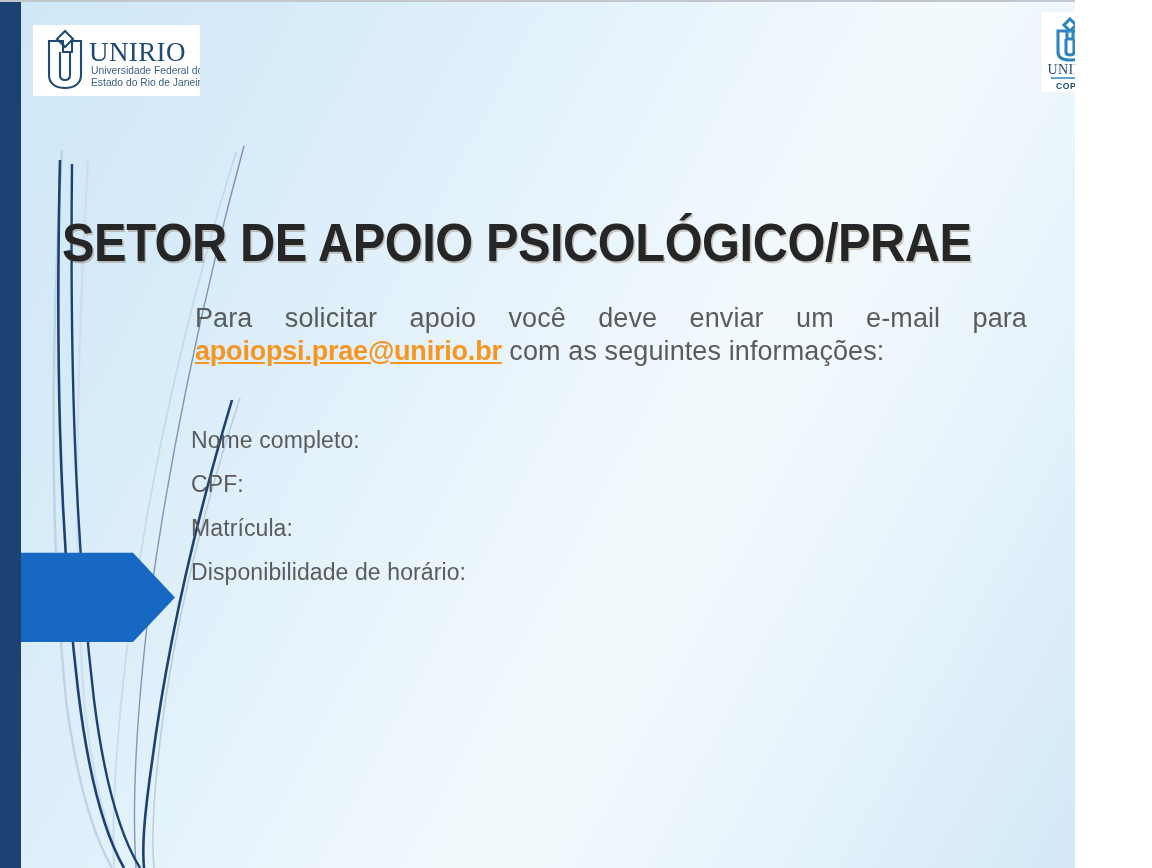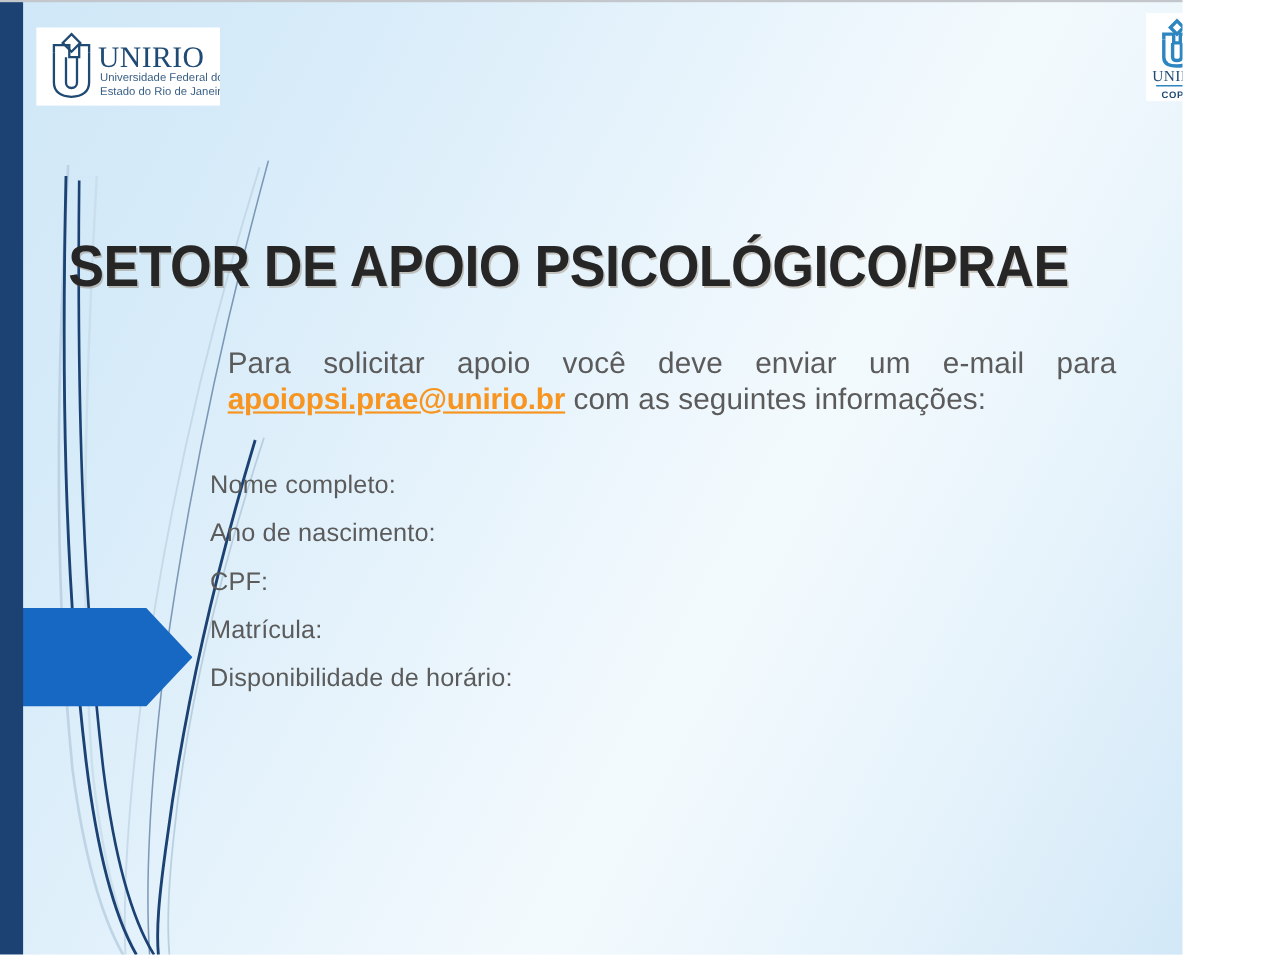--- a/index.html
+++ b/index.html
@@ -105,21 +105,21 @@
     z-index: 5;
     color: #5b5b5b;
     font-family: "Liberation Sans", sans-serif;
     font-weight: 300;
     font-size: 27px;
   }
 
   .intro {
     text-align: justify;
     line-height: 33px;
-    margin: 16px;
+    margin: 4px;
     letter-spacing: 0.1px;
   }
 
   .email-link {
     color: #f79520;
     font-weight: bold;
     text-decoration: underline;
     text-underline-offset: 2px;
     letter-spacing: -0.2px;
   }
@@ -206,20 +206,19 @@
   <h1 class="slide-title">SETOR DE APOIO PSICOLÓGICO/PRAE</h1>
 
   <div class="blue-arrow"></div>
 
   <div class="body-block">
 
     <p class="intro"><span>Para solicitar apoio você deve enviar um e-mail para </span><a class="email-link" href="#">apoiopsi.prae@unirio.br</a><span> com as seguintes informações:</span></p>
 
     <ul class="field-list">
       <li>Nome completo:</li>
-      <li>Ano de nascimento:</li>
       <li>CPF:</li>
       <li>Matrícula:</li>
       <li>Disponibilidade de horário:</li>
     </ul>
   </div>
 
 </div>
 
 </body></html>

